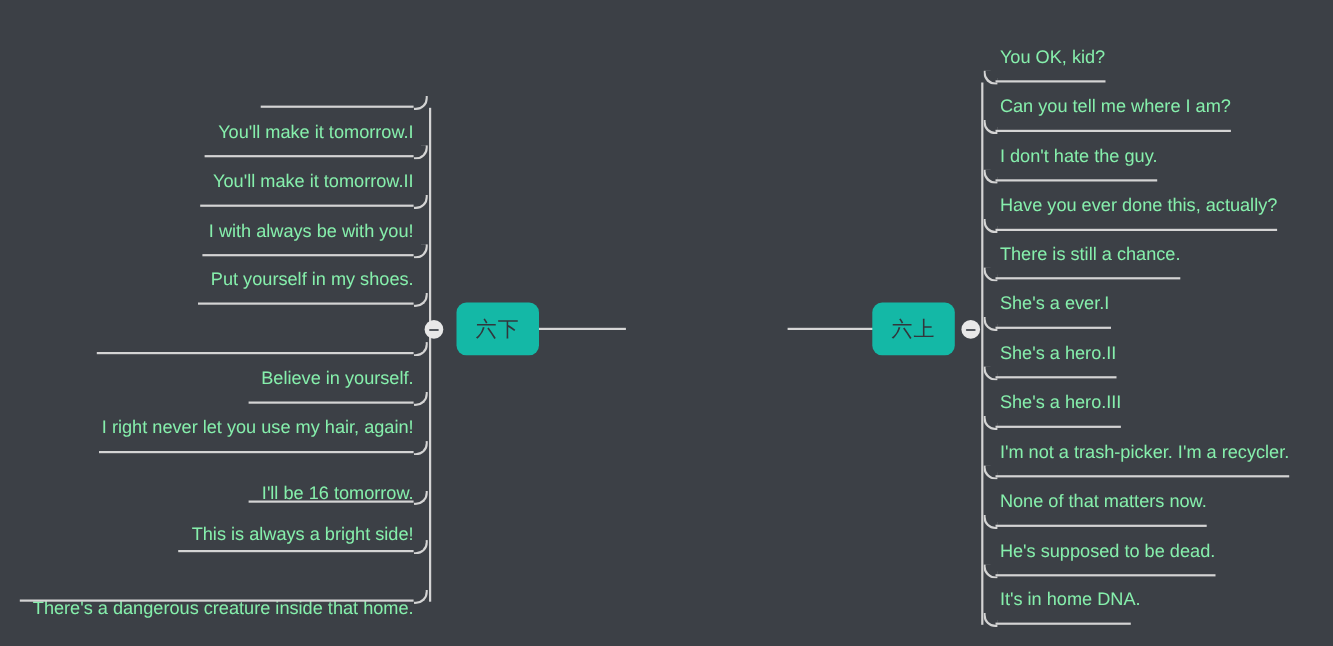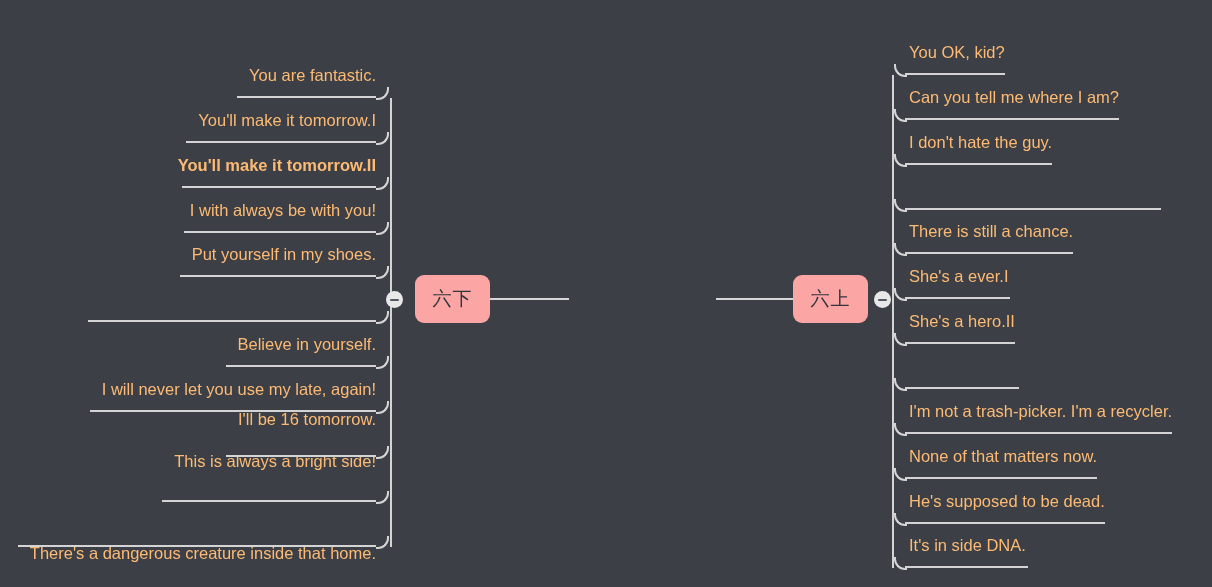--- a/index.html
+++ b/index.html
@@ -38,21 +38,21 @@
     letter-spacing: 1px;
     z-index: 6;
   }
 
   
   .branch-node {
     position: absolute;
     top: 275px;
     width: 75px;
     height: 48px;
-    background: #fca5a5;
+    background: #14b8a6;
     border-radius: 9px;
     display: flex;
     align-items: center;
     justify-content: center;
     color: #32363c;
     font-size: 19px;
     letter-spacing: 1px;
     z-index: 6;
   }
   .branch-left  { left: 415px; }
@@ -96,21 +96,21 @@
     position: absolute;
     top: 0;
     height: 587px;
   }
   .side-left  { left: 0;    width: 400px; }
   .side-right { left: 885px; width: 327px; }
 
   .item {
     position: absolute;
     height: 45px;
-    color: #fdba74;
+    color: #86efac;
     font-size: 16.5px;
     line-height: 45px;
     white-space: nowrap;
   }
   .side-left .item {
     right: 24px;
     text-align: right;
   }
   .side-right .item {
     left: 24px;
@@ -165,85 +165,86 @@
     <span>六下</span>
   </div>
   <div class="branch-node branch-right">
     <span>六上</span>
   </div>
 
   <div class="handle handle-left"></div>
   <div class="handle handle-right"></div>
 
   <div class="side side-left" id="side-left">
-      <div class="item" style="top: 53px;">You are fantastic.</div>
       <div class="item-rule" style="top: 96px; left: 237.094px; width: 138.906px;"></div>
       <div class="elbow elbow-left" style="top: 87px; left: 376px;"></div>
       <div class="item" style="top: 97.85px;">You'll make it tomorrow.I</div>
       <div class="item-rule" style="top: 140.85px; left: 186.297px; width: 189.703px;"></div>
       <div class="elbow elbow-left" style="top: 131.85px; left: 376px;"></div>
-      <div class="item" style="top: 142.7px; font-weight: bold;">You'll make it tomorrow.II</div>
+      <div class="item" style="top: 142.7px;">You'll make it tomorrow.II</div>
       <div class="item-rule" style="top: 185.7px; left: 181.703px; width: 194.297px;"></div>
       <div class="elbow elbow-left" style="top: 176.7px; left: 376px;"></div>
       <div class="item" style="top: 187.55px;">I with always be with you!</div>
       <div class="item-rule" style="top: 230.55px; left: 184.25px; width: 191.75px;"></div>
       <div class="elbow elbow-left" style="top: 221.55px; left: 376px;"></div>
       <div class="item" style="top: 232.4px;">Put yourself in my shoes.</div>
       <div class="item-rule" style="top: 275.4px; left: 179.672px; width: 196.328px;"></div>
       <div class="elbow elbow-left" style="top: 266.4px; left: 376px;"></div>
       <div class="item-rule" style="top: 320.25px; left: 88.4219px; width: 287.578px;"></div>
       <div class="elbow elbow-left" style="top: 311.25px; left: 376px;"></div>
       <div class="item" style="top: 322.1px;">Believe in yourself.</div>
       <div class="item-rule" style="top: 365.1px; left: 225.5px; width: 150.5px;"></div>
       <div class="elbow elbow-left" style="top: 356.1px; left: 376px;"></div>
-      <div class="item" style="top: 366.95px;">I will never let you use my late, again!</div>
+      <div class="item" style="top: 366.95px;">I right never let you use my hair, again!</div>
       <div class="item-rule" style="top: 409.95px; left: 89.7812px; width: 286.219px;"></div>
       <div class="elbow elbow-left" style="top: 400.95px; left: 376px;"></div>
-      <div class="item" style="top: 397px;">I'll be 16 tomorrow.</div>
+      <div class="item" style="top: 427px;">I'll be 16 tomorrow.</div>
       <div class="item-rule" style="top: 454.8px; left: 226.031px; width: 149.969px;"></div>
       <div class="elbow elbow-left" style="top: 445.8px; left: 376px;"></div>
-      <div class="item" style="top: 439px; margin-left: 24px;">This is always a bright side!</div>
+      <div class="item" style="top: 464px; margin-left: 24px;">This is always a bright side!</div>
       <div class="item-rule" style="top: 499.65px; left: 162.25px; width: 213.75px;"></div>
       <div class="elbow elbow-left" style="top: 490.65px; left: 376px;"></div>
       <div class="item" style="top: 531px;">There's a dangerous creature inside that home.</div>
       <div class="item-rule" style="top: 544.5px; left: 17.8125px; width: 358.188px;"></div>
       <div class="elbow elbow-left" style="top: 535.5px; left: 376px;"></div>
       <div class="spine" style="top: 98px; height: 448.5px; left: 390px;"></div>
     </div>
   <div class="side side-right" id="side-right">
       <div class="item" style="top: 30px;">You OK, kid?</div>
       <div class="item-rule" style="top: 73px; left: 20px; width: 99.7188px;"></div>
       <div class="elbow elbow-right" style="top: 64px; left: 9px;"></div>
       <div class="item" style="top: 74.85px;">Can you tell me where I am?</div>
       <div class="item-rule" style="top: 117.85px; left: 20px; width: 214.016px;"></div>
       <div class="elbow elbow-right" style="top: 108.85px; left: 9px;"></div>
       <div class="item" style="top: 119.7px;">I don't hate the guy.</div>
       <div class="item-rule" style="top: 162.7px; left: 20px; width: 147.203px;"></div>
       <div class="elbow elbow-right" style="top: 153.7px; left: 9px;"></div>
+      <div class="item" style="top: 164.55px;">Have you ever done this, actually?</div>
       <div class="item-rule" style="top: 207.55px; left: 20px; width: 256.234px;"></div>
       <div class="elbow elbow-right" style="top: 198.55px; left: 9px;"></div>
       <div class="item" style="top: 209.4px;">There is still a chance.</div>
       <div class="item-rule" style="top: 252.4px; left: 20px; width: 168.156px;"></div>
       <div class="elbow elbow-right" style="top: 243.4px; left: 9px;"></div>
       <div class="item" style="top: 254.25px;">She's a ever.I</div>
       <div class="item-rule" style="top: 297.25px; left: 20px; width: 105.297px;"></div>
       <div class="elbow elbow-right" style="top: 288.25px; left: 9px;"></div>
       <div class="item" style="top: 299.1px;">She's a hero.II</div>
       <div class="item-rule" style="top: 342.1px; left: 20px; width: 109.891px;"></div>
       <div class="elbow elbow-right" style="top: 333.1px; left: 9px;"></div>
+      <div class="item" style="top: 343.95px;">She's a hero.III</div>
       <div class="item-rule" style="top: 386.95px; left: 20px; width: 114.469px;"></div>
       <div class="elbow elbow-right" style="top: 377.95px; left: 9px;"></div>
       <div class="item" style="top: 388.8px; text-align: center;">I'm not a trash-picker. I'm a recycler.</div>
       <div class="item-rule" style="top: 431.8px; left: 20px; width: 267.062px;"></div>
       <div class="elbow elbow-right" style="top: 422.8px; left: 9px;"></div>
       <div class="item" style="top: 433.65px;">None of that matters now.</div>
       <div class="item-rule" style="top: 476.65px; left: 20px; width: 192.031px;"></div>
       <div class="elbow elbow-right" style="top: 467.65px; left: 9px;"></div>
       <div class="item" style="top: 478.5px;">He's supposed to be dead.</div>
       <div class="item-rule" style="top: 521.5px; left: 20px; width: 199.797px;"></div>
       <div class="elbow elbow-right" style="top: 512.5px; left: 9px;"></div>
-      <div class="item" style="top: 523.35px;">It's in side DNA.</div>
+      <div class="item" style="top: 523.35px;">It's in home DNA.</div>
       <div class="item-rule" style="top: 566.35px; left: 20px; width: 122.688px;"></div>
       <div class="elbow elbow-right" style="top: 557.35px; left: 9px;"></div>
       <div class="spine" style="top: 75px; height: 493.35px; left: 7px;"></div>
     </div>
 
 </div>
 
 </body></html>

